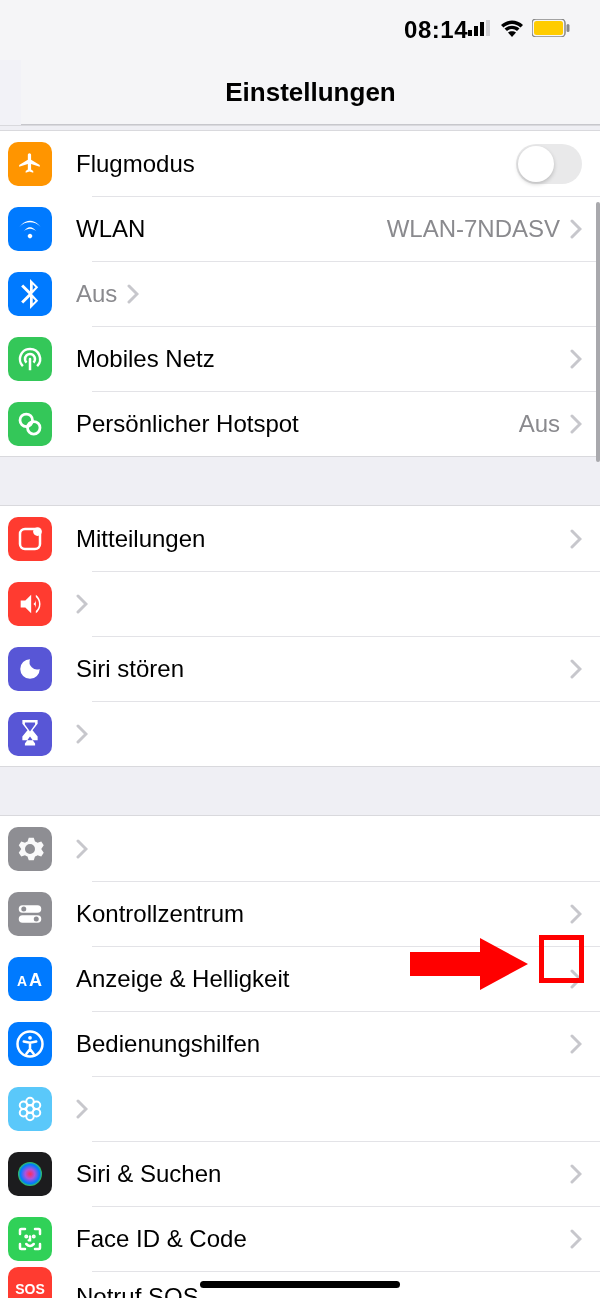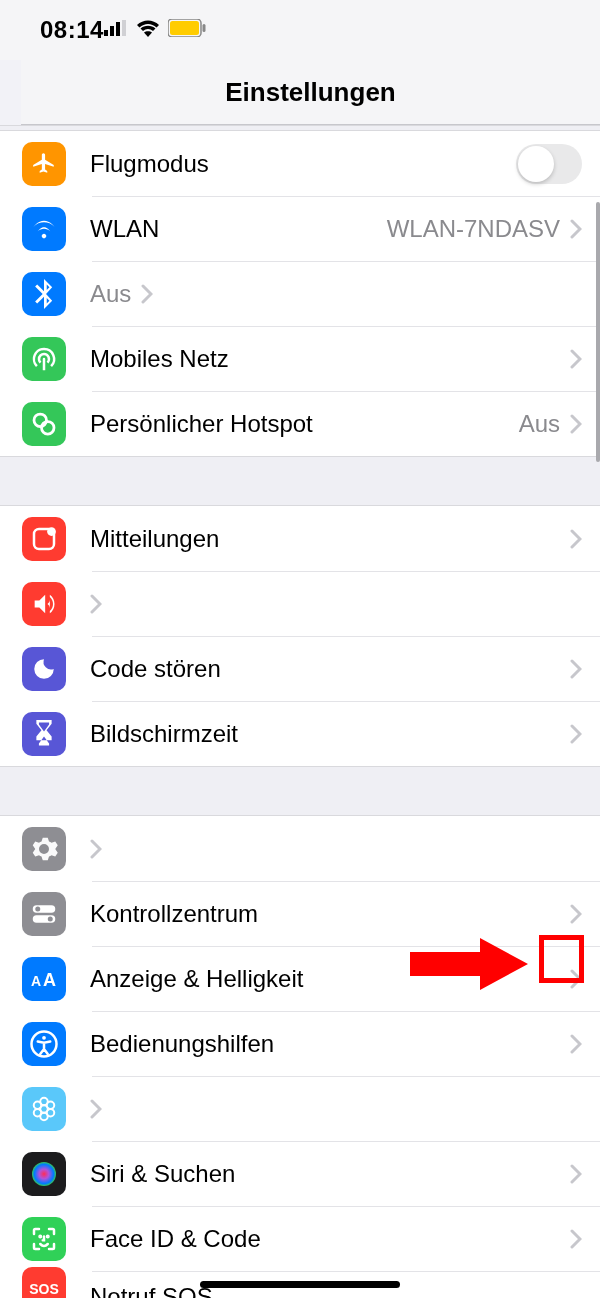--- a/index.html
+++ b/index.html
@@ -9,22 +9,22 @@
     background: #f2f2f7;
     font-family: -apple-system, "Helvetica Neue", Helvetica, Arial, sans-serif;
     color: #000;
     overflow: hidden;
     position: relative;
   }
   .status-bar {
     height: 60px;
     display: flex;
     align-items: center;
-    justify-content: flex-start;
-    padding: 0 14px 0 40px;
+    justify-content: flex-end;
+    padding: 0 30px 0 40px;
     background: #f5f5f7;
   }
   .status-time {
     font-size: 24px;
     font-weight: 600;
     letter-spacing: 0.5px;
   }
   .status-icons {
     display: flex;
     align-items: center;
@@ -50,21 +50,21 @@
     border-bottom: 1px solid #d9d9dd;
   }
   .section-gap.big {
     height: 50px;
   }
   .row {
     height: 65px;
     background: #fff;
     display: flex;
     align-items: center;
-    padding-left: 22px;
+    padding-left: 8px;
     padding-right: 18px;
     position: relative;
   }
   .row + .row::before,
   .row.sep-top::before {
     content: "";
     position: absolute;
     left: 92px;
     right: 0;
     top: 0;
@@ -302,35 +302,34 @@
       </svg>
     </span>
 </div>
 
 <div class="row">
   <div class="row-icon bg-purple">
     <svg width="26" height="26" viewBox="0 0 24 24" fill="#fff">
         <path d="M12 3a9 9 0 109 9 7 7 0 01-9-9z"></path>
       </svg>
   </div>
-  <div class="row-label">Code stören</div>
+  <div class="row-label">Siri stören</div>
   <span class="chevron">
       <svg width="12" height="20" viewBox="0 0 12 20">
         <path d="M2 2l8 8-8 8" stroke="#c7c7cc" stroke-width="3" fill="none" stroke-linecap="round"></path>
       </svg>
     </span>
 </div>
 
 <div class="row">
   <div class="row-icon bg-purple">
     <svg width="22" height="28" viewBox="0 0 16 22" fill="#fff">
         <path d="M2 0h12v3l-4 5 4 5v3H2v-3l4-5-4-5V0zm2 2v1.5L8 9l4-5.5V2H4zm0 18h8v-1.5L8 13l-4 5.5V20z"></path>
       </svg>
   </div>
-  <div class="row-label">Bildschirmzeit</div>
   <span class="chevron">
       <svg width="12" height="20" viewBox="0 0 12 20">
         <path d="M2 2l8 8-8 8" stroke="#c7c7cc" stroke-width="3" fill="none" stroke-linecap="round"></path>
       </svg>
     </span>
 </div>
 
 <div class="section-gap big"></div>
 
 <div class="row">

